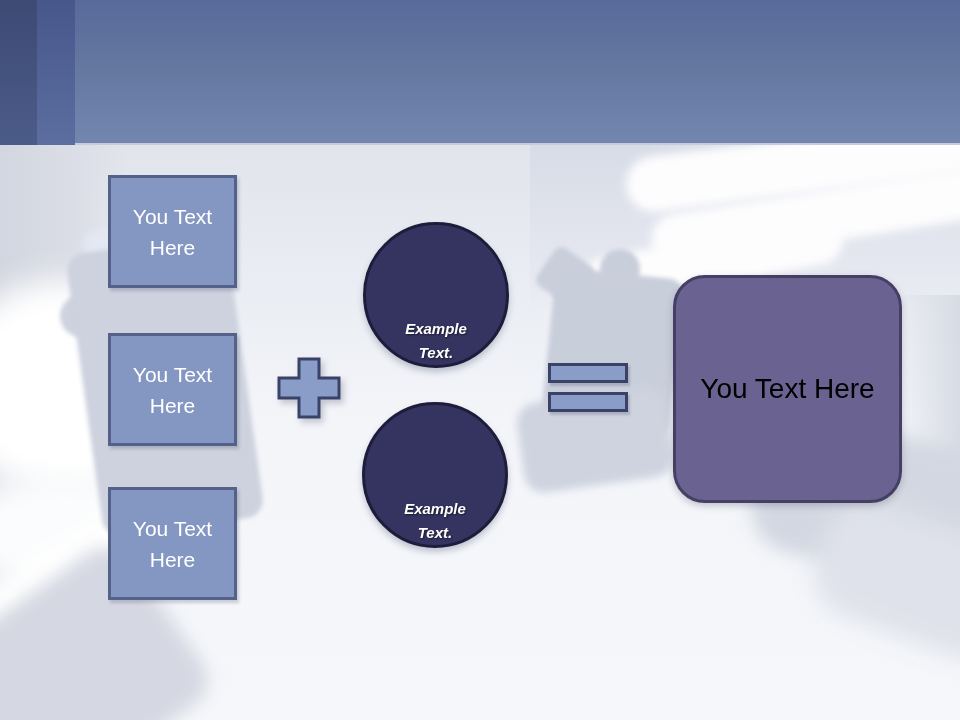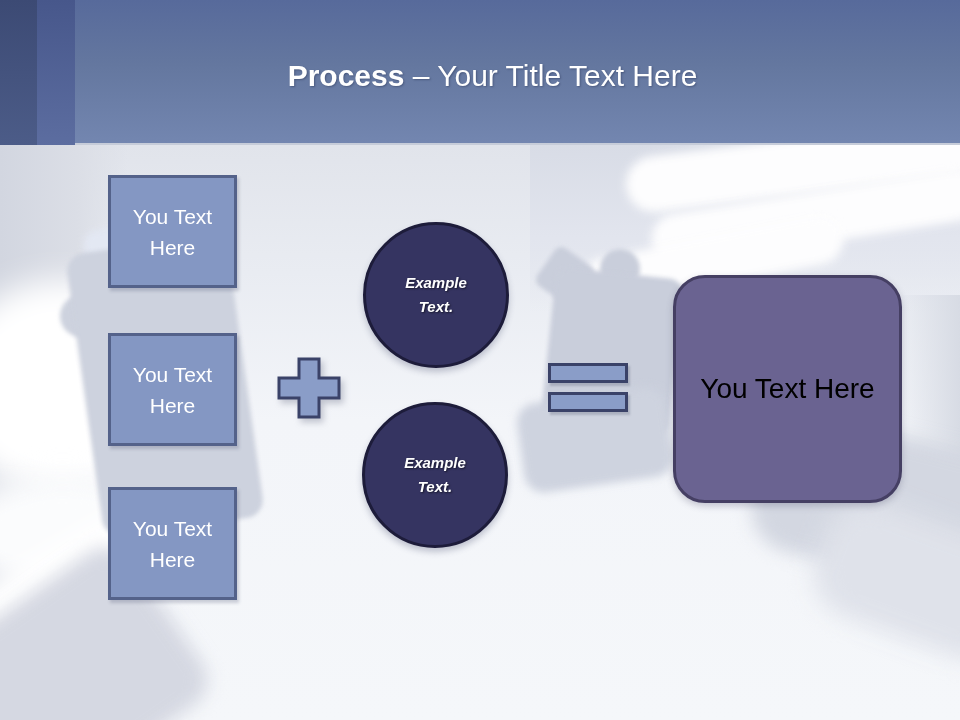--- a/index.html
+++ b/index.html
@@ -75,21 +75,21 @@
                color:#ffffff; font-size:21px; line-height:31px; }
   .input-box .lbl { width:100px; }
   .box-1 { top:175px; } .box-2 { top:333px; } .box-3 { top:487px; }
 
   .plus-wrap { position:absolute; left:277px; top:357px; width:64px; height:62px;
                filter:drop-shadow(3px 4px 3px rgba(100,105,130,0.35)); }
 
   .circle { position:absolute; width:146px; height:146px; border-radius:50%;
             background:#353461; border:3px solid #1d1c3a;
             box-shadow:0 4px 6px rgba(70,75,110,0.3);
-            display:flex; align-items:center; justify-content:center; text-align:center;
+            display:flex; align-items:flex-end; justify-content:center; text-align:center;
             color:#ffffff; font-size:15px; font-weight:bold; font-style:italic; line-height:24px;
             text-shadow:1px 1px 2px rgba(0,0,0,0.55); }
   .circle .lbl { width:80px; }
   .circle-1 { left:363px; top:222px; }
   .circle-2 { left:362px; top:402px; }
 
   .equals-bar { position:absolute; left:548px; width:80px; height:20px;
                 background:#8a9dc8; border:3px solid #3a4268;
                 box-shadow:2px 3px 2px rgba(90,95,120,0.3); }
   .equals-top { top:363px; } .equals-bottom { top:392px; }
@@ -101,21 +101,20 @@
                 color:#000000; font-size:28px; }
 </style>
 </head>
 <body>
 
 <div class="slide">
 
   <div class="header">
     <div class="stripe-dark"></div>
     <div class="stripe-medium"></div>
-    <div class="title"><span class="bold">Process</span><span> – Your Title Text Here</span></div>
   </div>
 
   <div class="bg">
     <div class="left-strip"></div>
     <div class="left-white-blob"></div>
     <div class="left-white-band"></div>
     <div class="topright-gray"></div>
     <div class="finger finger-1"></div>
     <div class="finger finger-2"></div>
     <div class="finger finger-3"></div>

